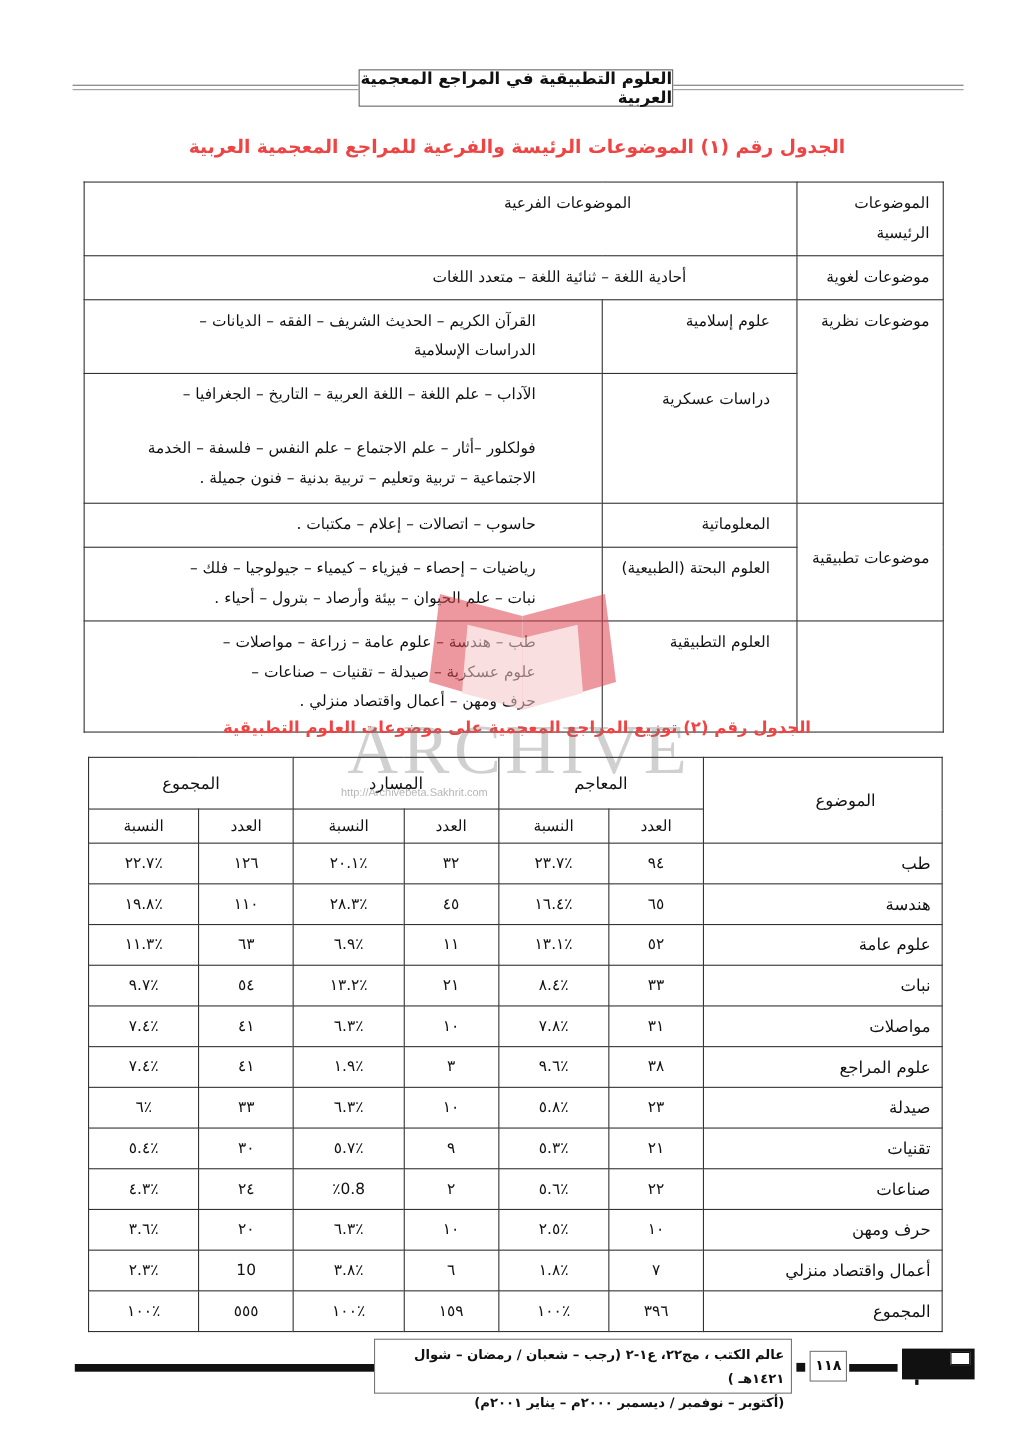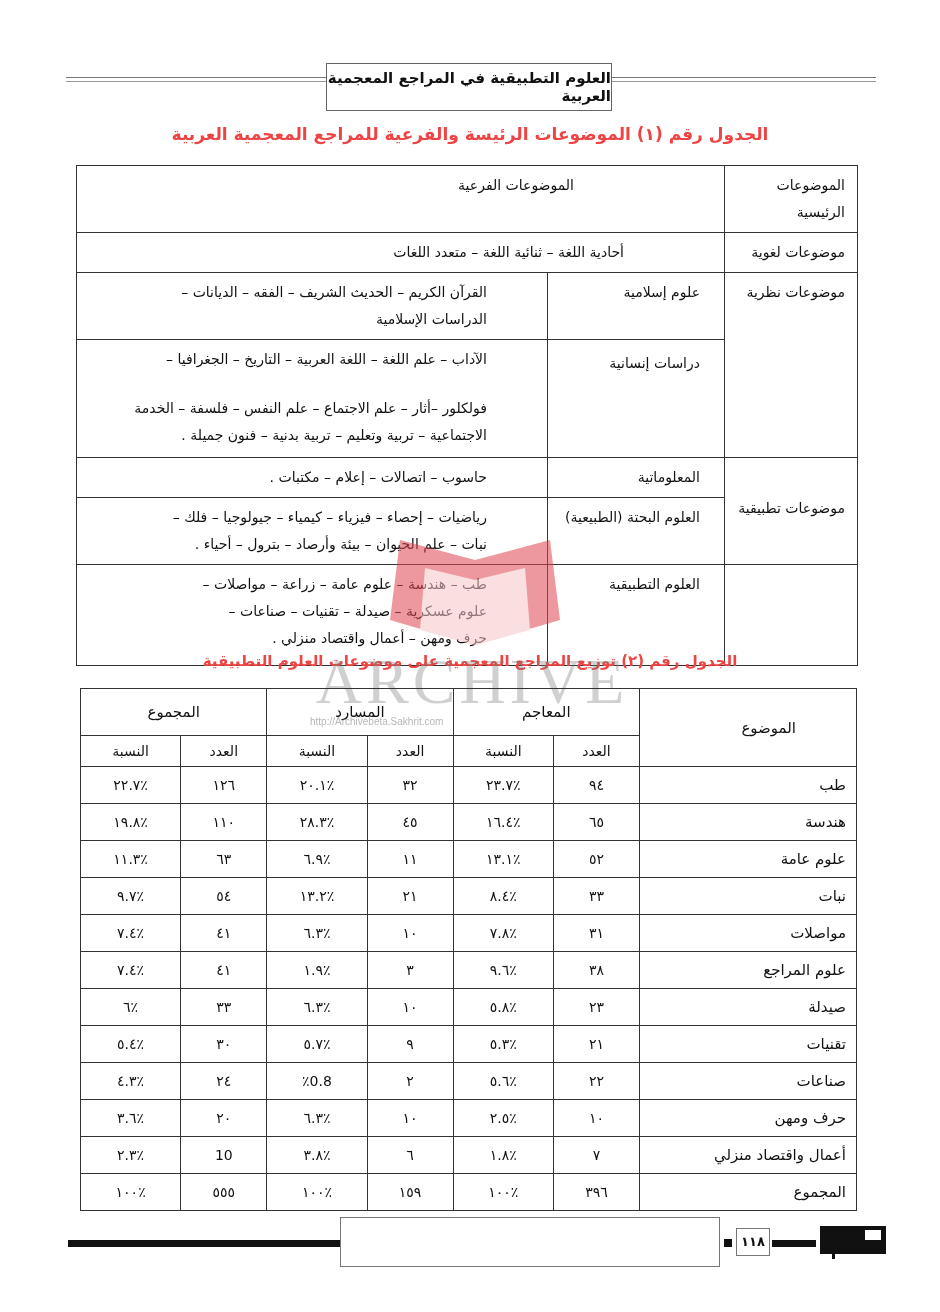--- a/index.html
+++ b/index.html
@@ -4,21 +4,21 @@
 <style>
   html, body { margin: 0; padding: 0; background: #ffffff; }
   body {
     width: 940px; height: 1312px; position: relative; overflow: hidden;
     font-family: "DejaVu Sans", sans-serif; color: #111;
   }
 
   
   .hdr-line { position: absolute; top: 77px; height: 3px; border-top: 1px solid #777; border-bottom: 1px solid #999; }
   .hdr-box {
-    position: absolute; left: 326px; top: 63px; width: 286px; height: 48px;
+    position: absolute; left: 326px; top: 63px; width: 286px; height: 34px;
     border: 1px solid #666; background: #fff; box-sizing: border-box;
     display: flex; align-items: center; justify-content: center;
     font-size: 15px; font-weight: bold; direction: rtl;
   }
 
   .title {
     position: absolute; left: 0; width: 940px; text-align: center; direction: rtl;
     font-weight: bold; font-size: 16px; color: #ef4444;
   }
 
@@ -89,21 +89,21 @@
   </tr>
   <tr>
     <td class="main" rowspan="2">موضوعات نظرية</td>
     <td class="sub" style="padding-right:24px;">علوم إسلامية</td>
     <td style="padding-right:60px;">
       <p class="p">القرآن الكريم – الحديث الشريف – الفقه – الديانات –</p>
       <p class="p">الدراسات الإسلامية</p>
     </td>
   </tr>
   <tr>
-    <td class="sub" style="padding-top:10px; padding-right:24px;">دراسات إنسانية</td>
+    <td class="sub" style="padding-top:10px; padding-right:24px;">دراسات عسكرية</td>
     <td style="padding-right:60px; padding-bottom:8px;">
       <p class="p" style="margin-bottom:22px;">الآداب – علم اللغة – اللغة العربية – التاريخ – الجغرافيا –</p>
       <p class="p">فولكلور –أثار – علم الاجتماع – علم النفس – فلسفة – الخدمة</p>
       <p class="p">الاجتماعية – تربية وتعليم – تربية بدنية – فنون جميلة .</p>
     </td>
   </tr>
   <tr>
     <td class="main" rowspan="2" style="vertical-align:middle; padding-top:0;">موضوعات تطبيقية</td>
     <td class="sub" style="padding-right:24px;">المعلوماتية</td>
     <td style="padding-right:60px;">
@@ -266,20 +266,22 @@
         <td class="num">٥٥٥</td>
         <td class="num">٪١٠٠</td>
       </tr>
     </tbody>
 </table>
 
 <div class="watermark-url">http://Archivebeta.Sakhrit.com</div>
 
 <div class="ftr-bar-left"></div>
 <div class="ftr-box">
+  <div>عالم الكتب ، مج٢٢، ع١-٢ (رجب – شعبان / رمضان – شوال ١٤٢١هـ )</div>
+  <div>(أكتوبر – نوفمبر / ديسمبر ٢٠٠٠م – يناير ٢٠٠١م)</div>
 </div>
 <div class="ftr-sq"></div>
 <div class="ftr-page">١١٨</div>
 <div class="ftr-bar-right"></div>
 <div class="ftr-logo">
     <div class="ftr-logo-mark"></div>
   </div>
 <div class="ftr-logo-tick"></div>
 
 </body></html>

